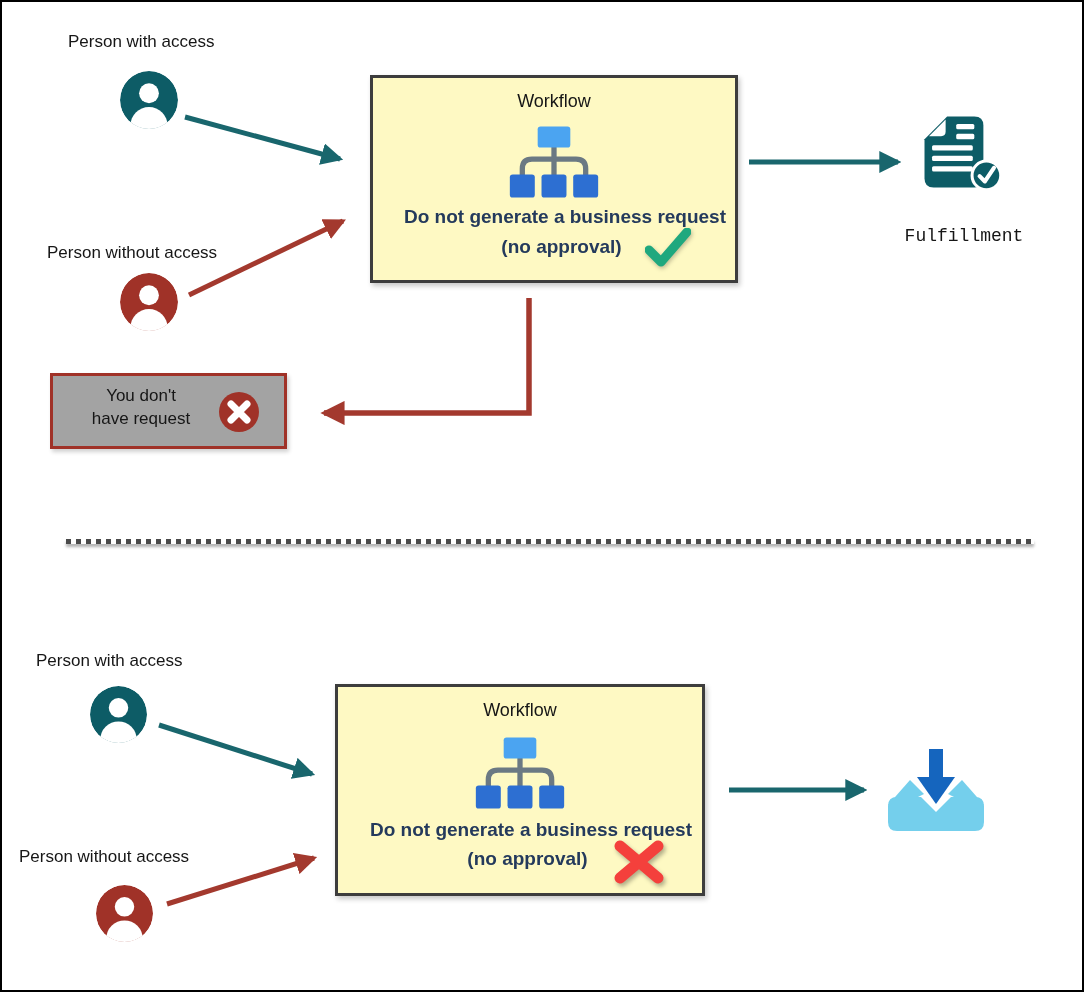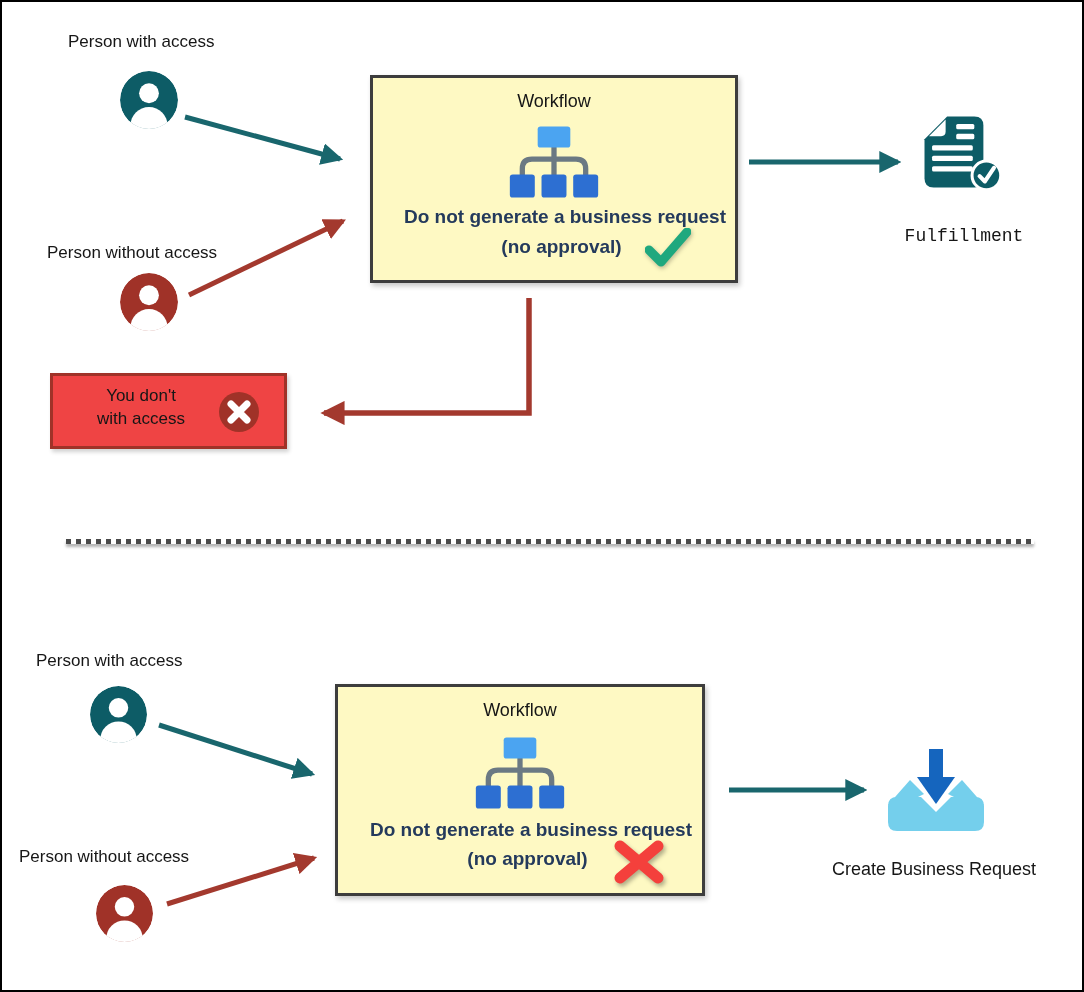--- a/index.html
+++ b/index.html
@@ -22,21 +22,21 @@
   .wf-title{position:absolute;top:13px;left:0;right:0;text-align:center;
     font-size:18px;color:var(--c-label,#161616);}
   .wf-line1{position:absolute;left:0;right:0;text-align:center;
     font-size:19px;font-weight:700;color:var(--c-navy_text,#243a5c);padding-left:22px;}
   .wf-line2{position:absolute;left:0;right:0;text-align:center;
     font-size:19px;font-weight:700;color:var(--c-navy_text,#243a5c);margin-left:15px;}
   .wf-icon{position:absolute;left:50%;transform:translateX(-50%);}
   
   .denied-box{
     position:absolute;left:48px;top:371px;width:237px;height:76px;
-    background:#ef4444;border:3px solid var(--c-red,#a03228);box-sizing:border-box;
+    background:#a3a3a3;border:3px solid var(--c-red,#a03228);box-sizing:border-box;
     box-shadow:2px 3px 4px rgba(0,0,0,0.18);
   }
   .denied-text{position:absolute;left:8px;top:9px;width:160px;text-align:center;
     font-size:17px;line-height:1.35;color:var(--c-label,#161616);}
   
   .divider{
     position:absolute;left:64px;top:537px;width:968px;height:5px;
     background:repeating-linear-gradient(to right,
       var(--c-divider,#4a4a4a) 0 5px, transparent 5px 10px);
     box-shadow:0 3px 3px rgba(0,0,0,0.30);
@@ -125,21 +125,21 @@
     <rect x="12" y="54" width="54" height="7" rx="2" fill="#fff"></rect>
     <rect x="12" y="68" width="54" height="7" rx="2" fill="#fff"></rect>
     <circle cx="84" cy="80" r="19" class="f-teal" stroke="#fff" stroke-width="4"></circle>
     <polyline points="75,81 82,88 94,70" fill="none" stroke="#fff" stroke-width="5.5" stroke-linecap="round" stroke-linejoin="round"></polyline>
   </svg>
   <div class="abs outcome-label" style="left:882px;top:224px;width:160px;font-family:Liberation Mono, monospace;">Fulfillment</div>
 
   <div class="denied-box">
     <div class="denied-text">
       <span>You don't</span><br>
-      <span>with access</span>
+      <span>have request</span>
     </div>
     <svg class="abs" style="left:165px;top:15px;" width="42" height="42" viewBox="0 0 42 42">
       <circle cx="21" cy="21" r="20" class="f-red"></circle>
       <path d="M13 13 L29 29 M29 13 L13 29" stroke="#fff" stroke-width="7" stroke-linecap="round"></path>
     </svg>
   </div>
 
   <div class="divider"></div>
 
   <div class="abs label" style="left:34px;top:649px;">Person with access</div>
@@ -182,21 +182,20 @@
   </div>
 
   <svg class="abs" style="left:884px;top:745px;" width="100" height="86" viewBox="0 0 100 86">
     <polygon points="2,58 24,33 38,47 16,58" class="f-inbox-light"></polygon>
     <polygon points="98,58 76,33 62,47 84,58" class="f-inbox-light"></polygon>
     <path d="M2 59 Q2 50 11 50 H89 Q98 50 98 59 V75 Q98 84 89 84 H11 Q2 84 2 75 Z" class="f-inbox-light"></path>
     <polygon points="35,50 50,65 65,50" fill="#fff"></polygon>
     <rect x="43" y="2" width="14" height="31" class="f-inbox-dark"></rect>
     <polygon points="31,30 69,30 50,57" class="f-inbox-dark"></polygon>
   </svg>
-  <div class="abs outcome-label" style="left:812px;top:857px;width:240px;">Create Business Request</div>
 
   <svg class="abs" style="left:0;top:0;pointer-events:none;" width="1084" height="992" viewBox="0 0 1084 992">
 
     <line x1="183" y1="115" x2="338" y2="157" class="s-teal-arrow" stroke-width="5" marker-end="url(#ah-teal)"></line>
 
     <line x1="187" y1="293" x2="341" y2="219" class="s-red-arrow" stroke-width="5" marker-end="url(#ah-red)"></line>
 
     <line x1="747" y1="160" x2="896" y2="160" class="s-teal-arrow" stroke-width="5" marker-end="url(#ah-teal)"></line>
 
     <path d="M527 296 V411 H322" fill="none" class="s-red-arrow" stroke-width="5.5" marker-end="url(#ah-red)"></path>

